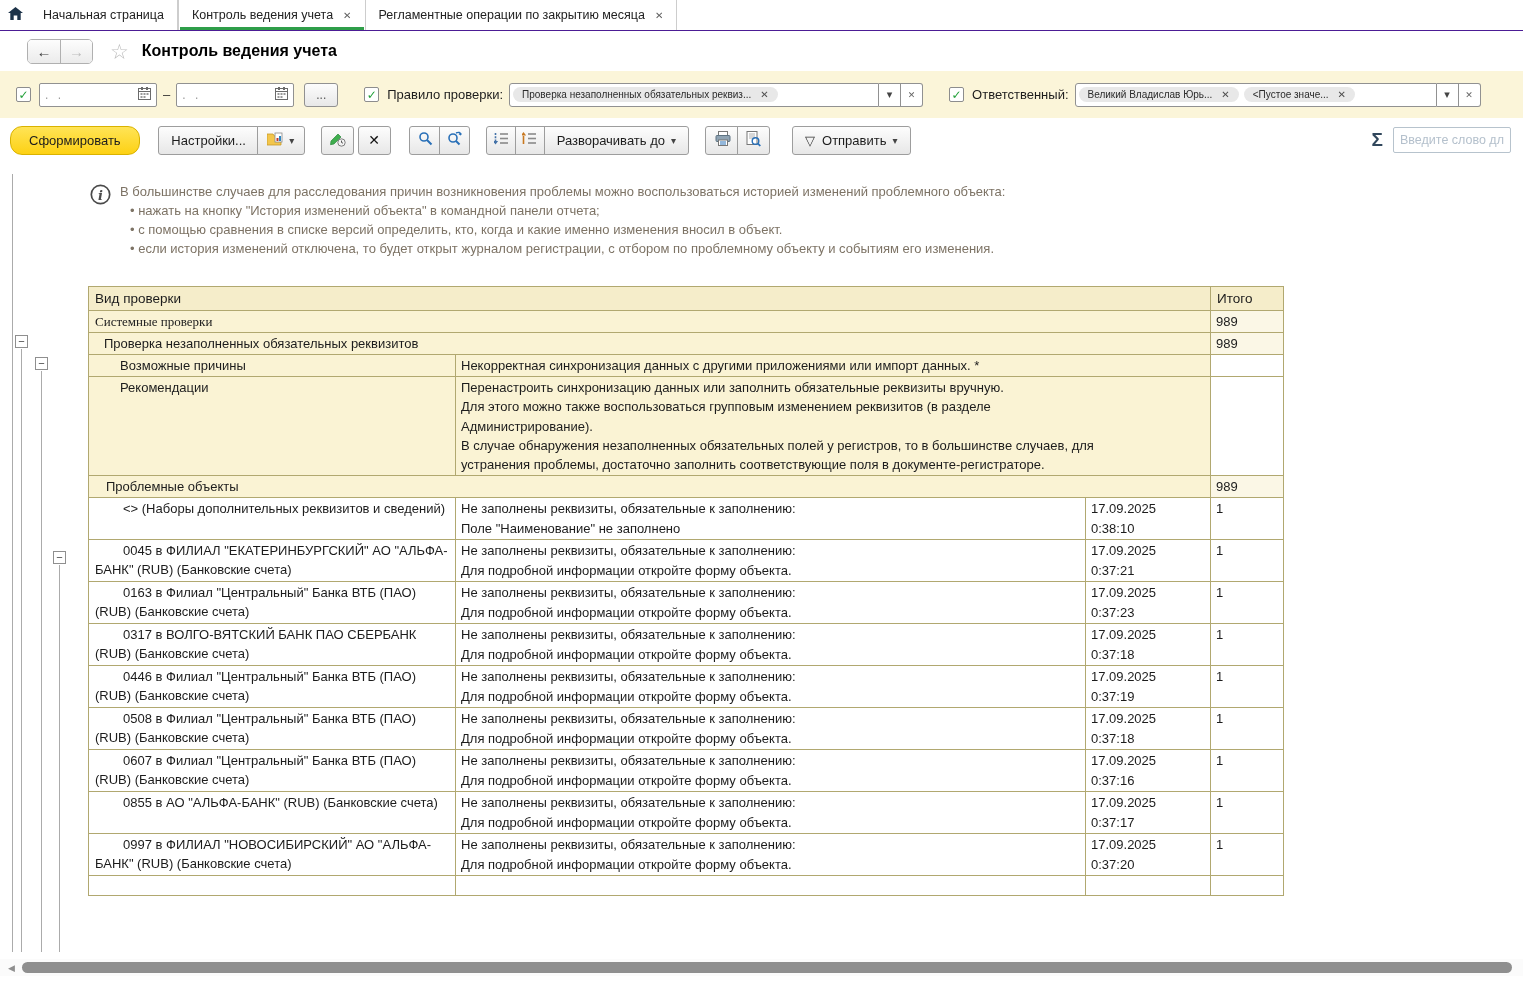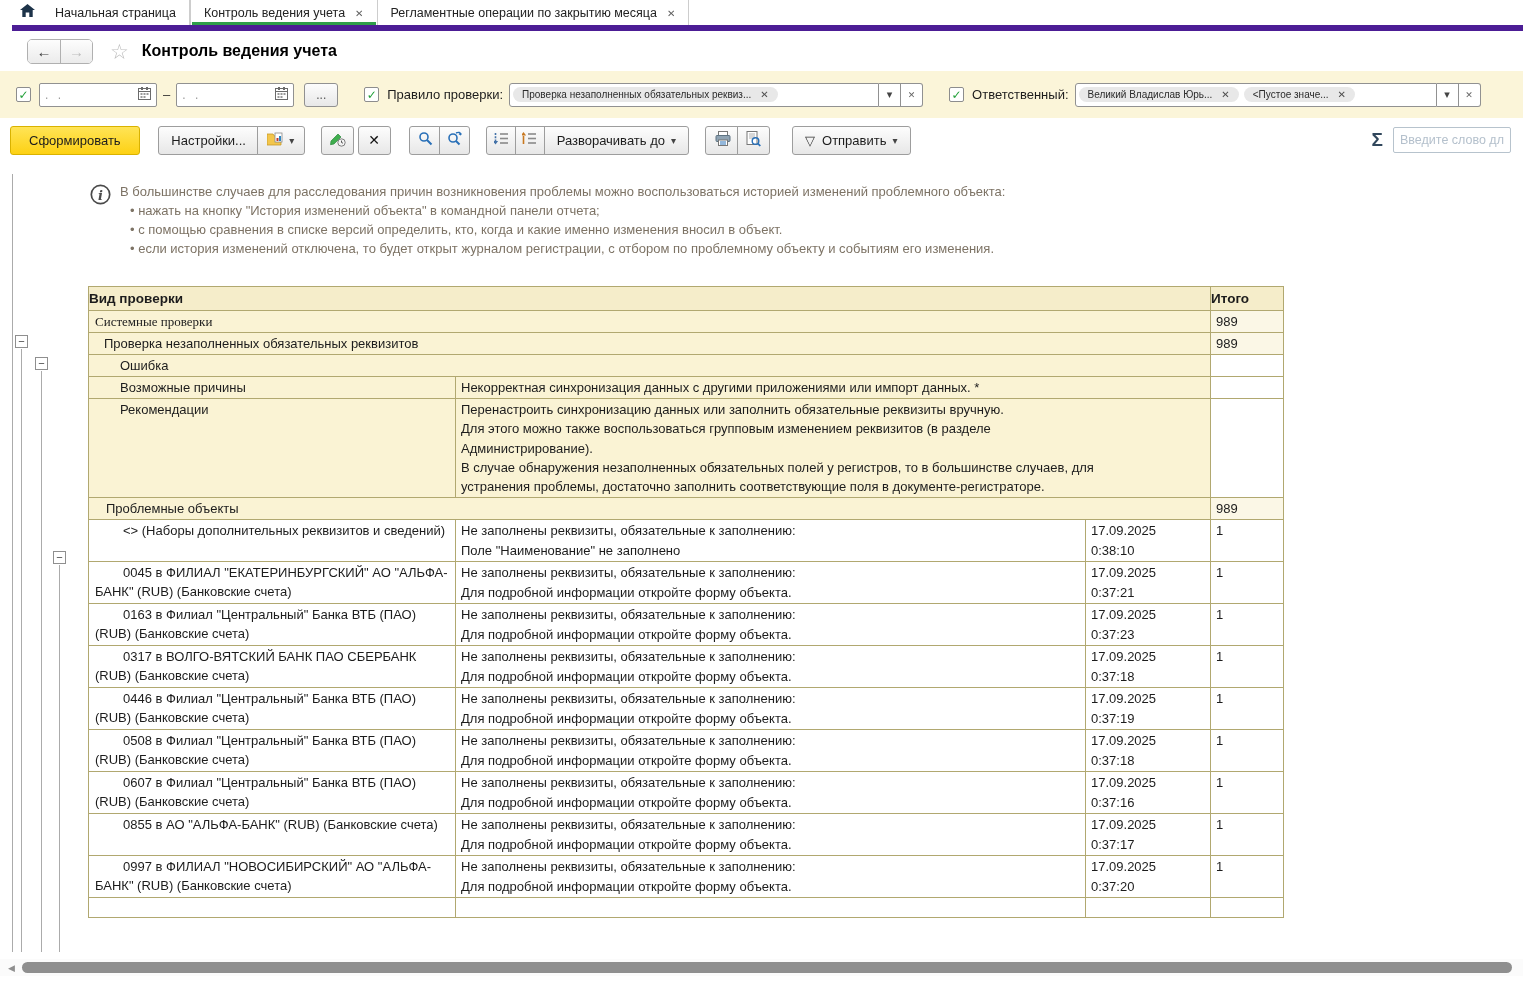--- a/index.html
+++ b/index.html
@@ -2,21 +2,21 @@
 <html><head>
 <meta charset="utf-8">
 <style>
   * { box-sizing: border-box; }
   html,body { margin:0; padding:0; }
   body {
     width:1523px; height:982px; overflow:hidden; background:#fff;
     font-family:"Liberation Sans","DejaVu Sans",sans-serif; font-size:13px; color:#1c1c1c;
   }
   
-  .tabbar { height:31px; display:flex; align-items:stretch; border-bottom:6px solid #4c1d95; background:#fff;margin-left:12px; }
+  .tabbar { height:31px; display:flex; align-items:stretch; border-bottom:1px solid #4c1d95; background:#fff; }
   .home-btn { width:30px; display:flex; align-items:center; justify-content:center; }
   .tab { display:flex; align-items:center; gap:10px; padding:0 13px; border-right:1px solid #cdcdcd; position:relative; font-size:12.5px; color:#222; white-space:nowrap; cursor:default; }
   .tab.active { border-left:1px solid #cdcdcd; }
   .tab.active::after { content:""; position:absolute; left:1px; right:1px; bottom:0; height:3px; background:#2f9e49; }
   .tab-close { color:#606060; font-size:12px; line-height:1; }
   .tab-close::before { content:"✕"; font-size:10px; }
   
   .titlebar { height:40px; display:flex; align-items:center; padding-left:27px; background:#fff; }
   .navgroup { display:flex; border:1px solid #b0b0b0; border-radius:5px; overflow:hidden; }
   .navbtn { width:32px; height:23px; display:flex; align-items:center; justify-content:center; background:linear-gradient(#fdfdfd,#ebebeb); font-size:15px; color:#3a3a3a; }
@@ -47,21 +47,21 @@
   .combo-btn.clr::before { content:"✕"; font-size:9px; color:#666; } .gap26 { margin-left:26px; }
   
   .toolbar { height:44px; display:flex; align-items:center; padding:0 12px 0 10px; background:#fff; }
   .tbtn { height:29px; border:1px solid #9d9d9d; border-radius:3px; background:linear-gradient(#fdfdfd,#e7e7e7); display:flex; align-items:center; justify-content:center; padding:0 10px; color:#1c1c1c; white-space:nowrap; }
   .icon-btn { width:33px; padding:0; }
   .btngroup { display:flex; }
   .btngroup .tbtn { border-radius:0; }
   .btngroup .tbtn:first-child { border-radius:3px 0 0 3px;padding-left:12px; }
   .btngroup .tbtn:last-child { border-radius:0 3px 3px 0; }
   .btngroup .tbtn + .tbtn { margin-left:-1px; }
-  .generate { height:29px; padding:0 18px; border:1px solid #d9b200; border-radius:3px; background:linear-gradient(#ffe456,#fdd114); display:flex; align-items:center; }
+  .generate { height:29px; padding:0 18px; border:1px solid #d9b200; border-radius:12px; background:linear-gradient(#ffe456,#fdd114); display:flex; align-items:center; }
   .caret::after { content:"▾"; font-size:10px; color:#444; margin-left:6px; }
   .xglyph::before { content:"✕"; font-weight:bold; font-size:14px; color:#111; }
   .funnel { margin-right:7px; color:#333; font-size:13px; }
   .funnel::before { content:"▽"; }
   .sigma { margin-left:auto; margin-right:10px; font-size:19px; font-weight:bold; color:#31475c; }
   .searchbox { width:118px; height:26px; border:1px solid #b7c3cd; border-radius:2px; padding:0 6px; font-size:12.5px; color:#333; font-family:inherit; outline:none; }
   .searchbox::placeholder { color:#b4c0cc; }
   .ml16 { margin-left:16px; } .ml18 { margin-left:18px; } .ml4 { margin-left:4px; } .ml22 { margin-left:22px; }
   
   .report { position:relative; height:797px; overflow:hidden; background:#fff; }
@@ -72,21 +72,21 @@
   .status-msg { display:inline-block; margin-left:1px; border:1px solid #ddbe3e; border-bottom:3px solid #e6c93f; background:#fff; padding:1px 6px 2px; font-size:13.5px; color:#000; }
   .info { display:flex; margin-top:15px; color:#7d7365; }
   .info-icon { flex:0 0 auto; margin:2px 9px 0 2px; }
   .info-lines { font-size:13px; }
   .info-lines > div { line-height:19px; }
   .bullet { padding-left:10px; }
   .bullet::before { content:"• "; }
   
   table.rt { margin-top:28px; border-collapse:collapse; table-layout:fixed; width:1195px; }
   .rt td, .rt th { border:1px solid #b1a870; padding:1px 5px; vertical-align:top; font-size:13px; text-align:left; font-weight:normal; line-height:19px; }
-  .rt th { background:#f5edca; font-weight:bold; font-size:13.5px; padding:2px 0; height:22px; }
+  .rt th { background:#f5edca; font-weight:normal; font-size:13.5px; padding:2px 6px; height:22px; }
   .y  { background:#faf3d4; }
   .yl { background:#fbf7e6; }
   .num { text-align:right; padding-right:4px !important; }
   .h21 { height:21px; }
   .pl6 { padding-left:6px !important;font-family:Liberation Serif, serif; } .pl15 { padding-left:15px !important; }
   .pl31 { padding-left:31px !important; } .pl17 { padding-left:17px !important; }
   .rec-text { max-width:645px; }
   .rec-text div { line-height:19.3px; }
   .d-name { padding:1px 5px 1px 6px !important; text-indent:28px; line-height:19.5px; }
   .d-desc div, .d-date div { line-height:19.5px; }
@@ -349,24 +349,20 @@
         </tr>
         <tr>
           <td colspan="3" class="y pl6 h21">Системные проверки</td>
           <td class="yl num">989</td>
         </tr>
         <tr>
           <td colspan="3" class="y pl15 h21">Проверка незаполненных обязательных реквизитов</td>
           <td class="yl num">989</td>
         </tr>
         <tr>
-          <td colspan="3" class="y pl31 h21">Ошибка</td>
-          <td></td>
-        </tr>
-        <tr>
           <td class="y pl31 h21">Возможные причины</td>
           <td colspan="2" class="y">Некорректная синхронизация данных с другими приложениями или импорт данных. *</td>
           <td></td>
         </tr>
         <tr>
           <td class="y pl31">Рекомендации</td>
           <td colspan="2" class="y">
             <div class="rec-text">
               <div>Перенастроить синхронизацию данных или заполнить обязательные реквизиты вручную.</div>
               <div>Для этого можно также воспользоваться групповым изменением реквизитов (в разделе Администрирование).</div>

